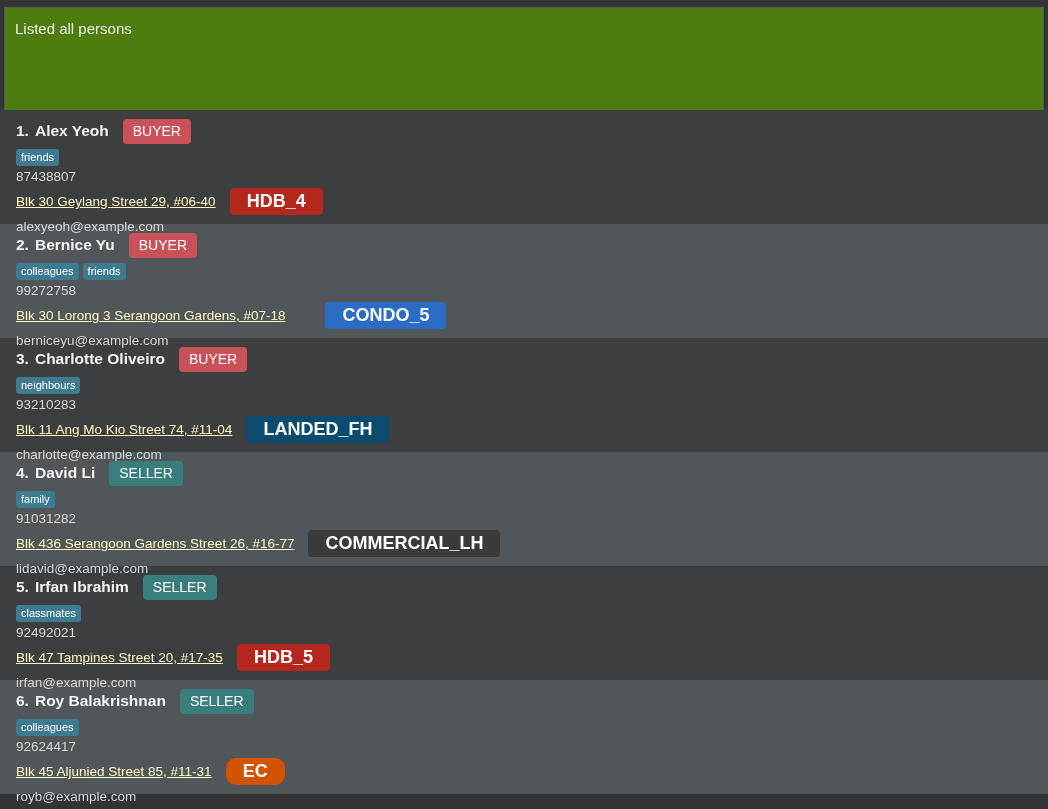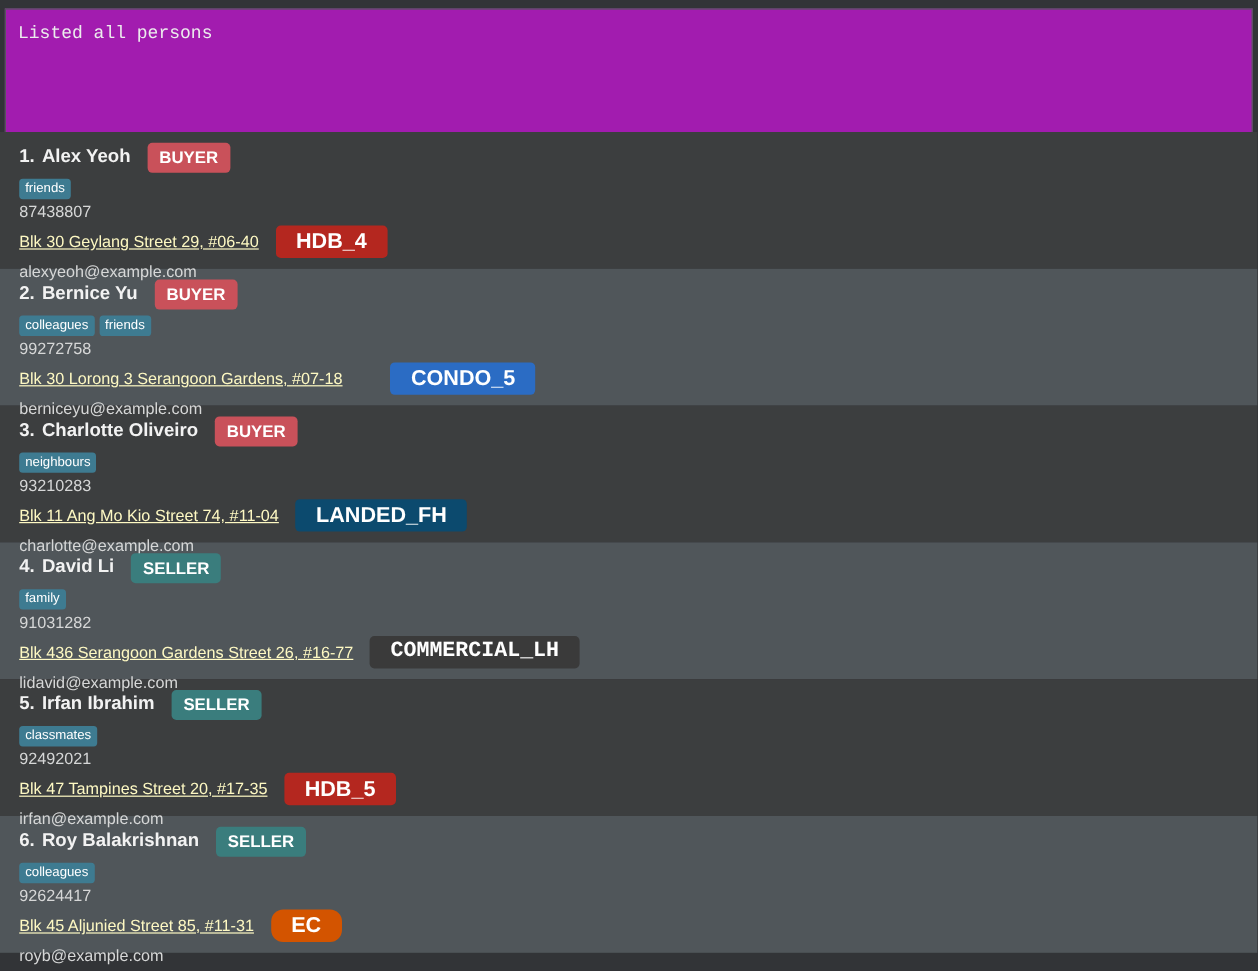--- a/index.html
+++ b/index.html
@@ -7,23 +7,22 @@
   body {
     width:1048px; height:809px;
     background:#323437;
     font-family:"Liberation Sans","DejaVu Sans",sans-serif;
     overflow:hidden;
     position:relative;
   }
   
   .result-box {
     position:absolute; left:4px; top:7px; width:1040px; height:104px;
-    background:#a21caf;
+    background:#4d7c0f;
     border:1px solid #53585b;
-    font-family:Liberation Mono, monospace;
   }
   .result-text {
     color:#eceded; font-size:15px; padding:12px 10px;
     white-space:pre-wrap;
   }
   
   .person-list {
     position:absolute; left:0; top:110px; width:1048px;
   }
   .person-card {
@@ -32,21 +31,21 @@
   .person-card.odd  { background:#3c3e3f; }
   .person-card.even { background:#50565a; }
   .name-row { display:flex; align-items:center; }
   .index {
     color:#f2f2f2; font-weight:bold; font-size:15.5px; margin-right:6px;
   }
   .name {
     color:#f2f2f2; font-weight:bold; font-size:15.5px;
   }
   .role-badge {
-    margin-left:14px; color:#fff; font-weight:bold; font-size:14px;
+    margin-left:14px; color:#fff; font-weight:normal; font-size:14px;
     padding:4px 10px; border-radius:4px; line-height:1.2;
   }
   .tags-row { display:flex; gap:4px; margin-top:5px; height:17px; }
   .tag {
     background:#3e7b91; color:#ffffff; font-size:11px;
     padding:1px 5px 2px 5px; border-radius:3px; line-height:14px;
   }
   .phone-row { color:#d6d7d7; font-size:13.5px; margin-top:3px; }
   .address-row { display:flex; align-items:center; margin-top:4px; }
   .address { color:#fef9c3; font-size:13.5px;text-decoration:underline; }
@@ -118,21 +117,21 @@
       <span class="index">4.</span>
       <span class="name">David Li</span>
       <span class="role-badge" style="background: rgb(58, 125, 125);">SELLER</span>
     </div>
     <div class="tags-row">
         <span class="tag">family</span>
       </div>
     <div class="phone-row">91031282</div>
     <div class="address-row">
       <span class="address">Blk 436 Serangoon Gardens Street 26, #16-77</span>
-      <span class="property-badge" style="background: rgb(58, 58, 58); font-family: Liberation Mono, monospace;">COMMERCIAL_LH</span>
+      <span class="property-badge" style="background: rgb(58, 58, 58);">COMMERCIAL_LH</span>
     </div>
     <div class="email-row">lidavid@example.com</div>
   </div>
     <div class="person-card odd">
     <div class="name-row">
       <span class="index">5.</span>
       <span class="name">Irfan Ibrahim</span>
       <span class="role-badge" style="background: rgb(58, 125, 125);">SELLER</span>
     </div>
     <div class="tags-row">

